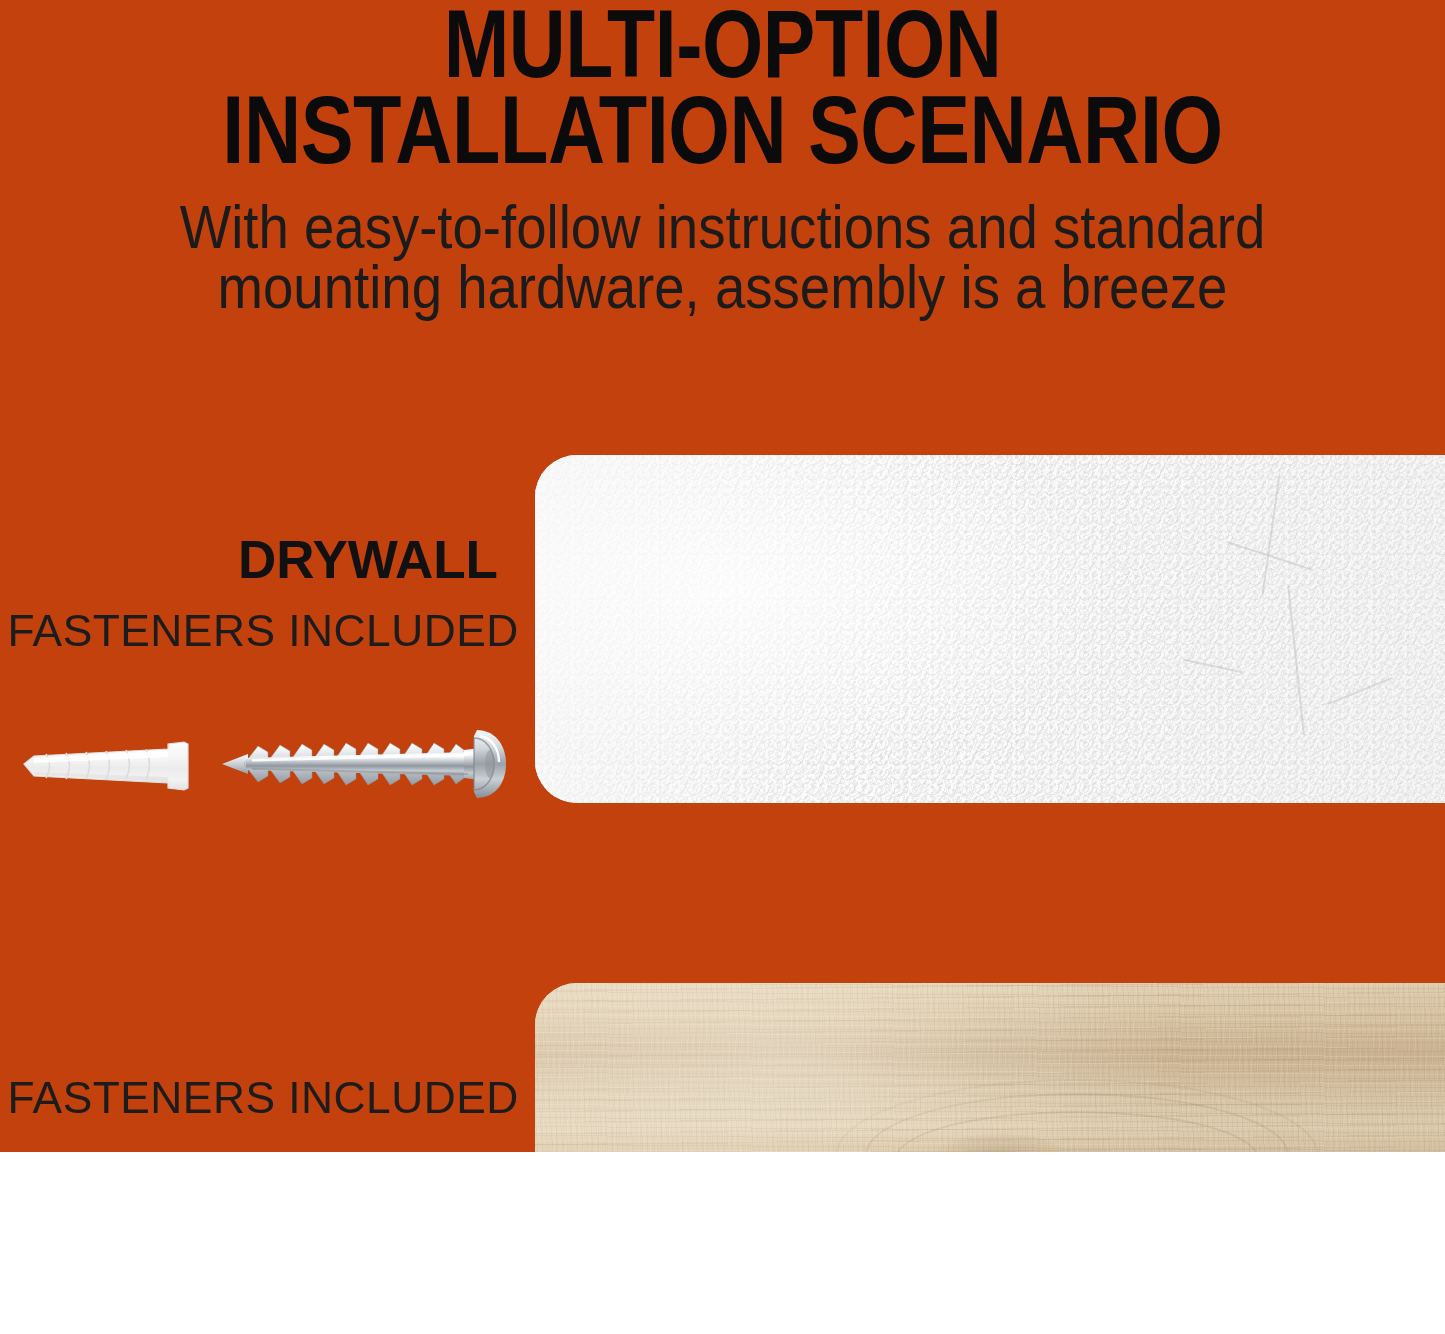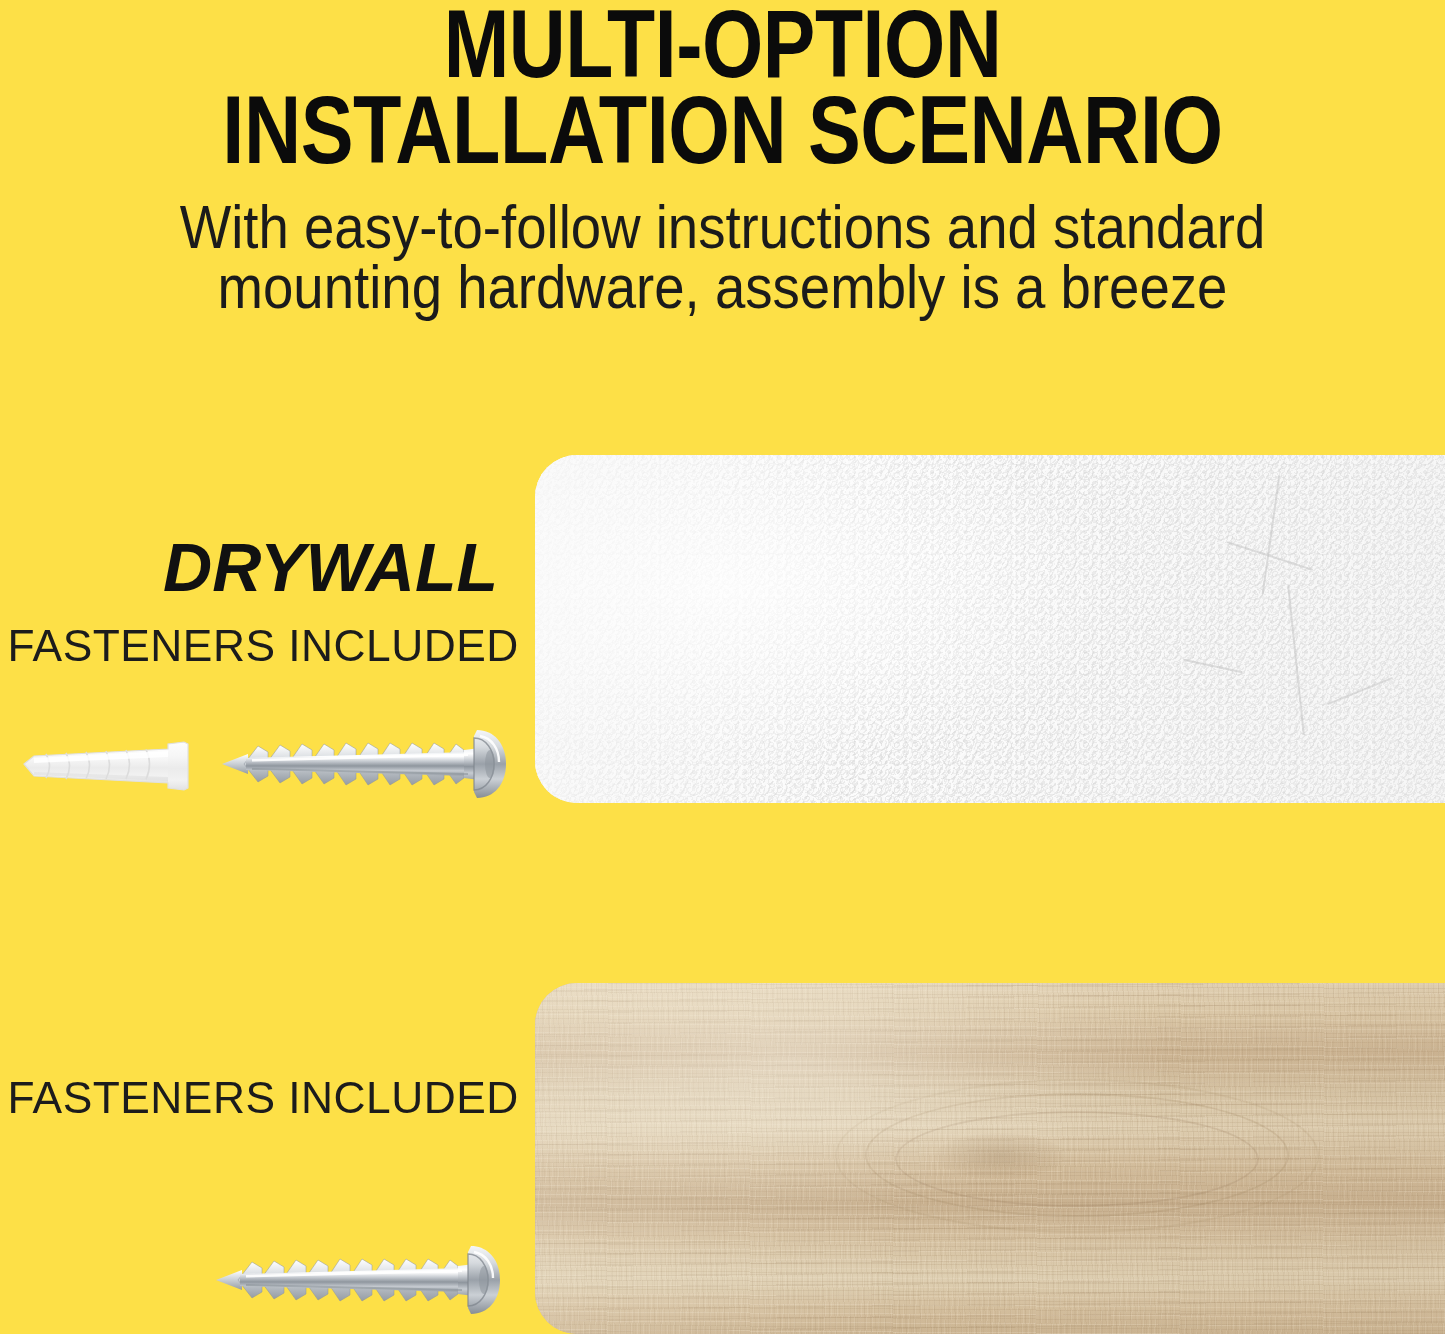--- a/index.html
+++ b/index.html
@@ -7,22 +7,22 @@
     padding: 0;
     background: #ffffff;
   }
   body {
     font-family: "Liberation Sans", sans-serif;
     -webkit-font-smoothing: antialiased;
   }
   #page {
     position: relative;
     width: 1445px;
-    height: 1334px;
-    background: #fde047;
+    height: 1152px;
+    background: #c2410c;
     overflow: hidden;
   }
 
   
   .header {
     position: absolute;
     left: 0;
     top: 0;
     width: 1445px;
     text-align: center;
@@ -73,25 +73,24 @@
   .label-block {
     position: absolute;
     left: 0;
     width: 498px;
     text-align: right;
   }
   .label-heading {
     color: #111111;
     font-family: "Liberation Sans", sans-serif;
     font-weight: bold;
-    font-size: 68px;
+    font-size: 53px;
     line-height: 1;
     letter-spacing: 0px;
     white-space: nowrap;
-    font-style: italic;
   }
   .label-sub {
     color: #1c1c1c;
     font-family: "Liberation Sans", sans-serif;
     font-weight: 300;
     font-size: 45px;
     line-height: 1;
     letter-spacing: 0.5px;
     white-space: nowrap;
     margin-top: 22px;

